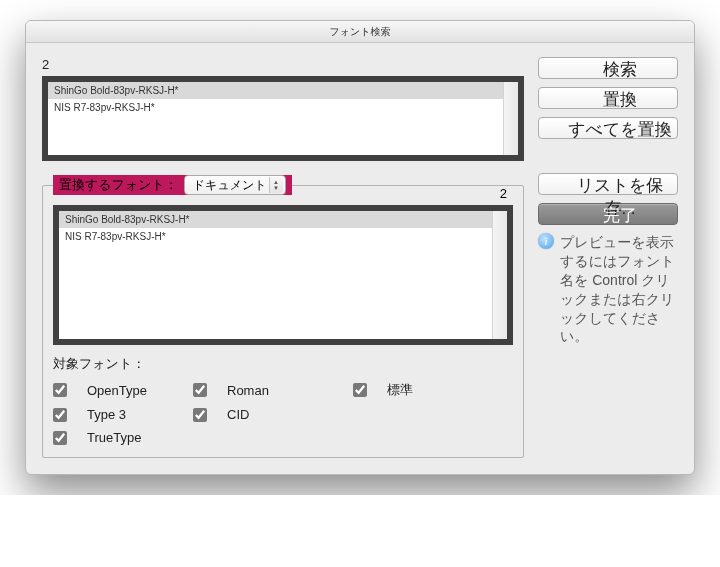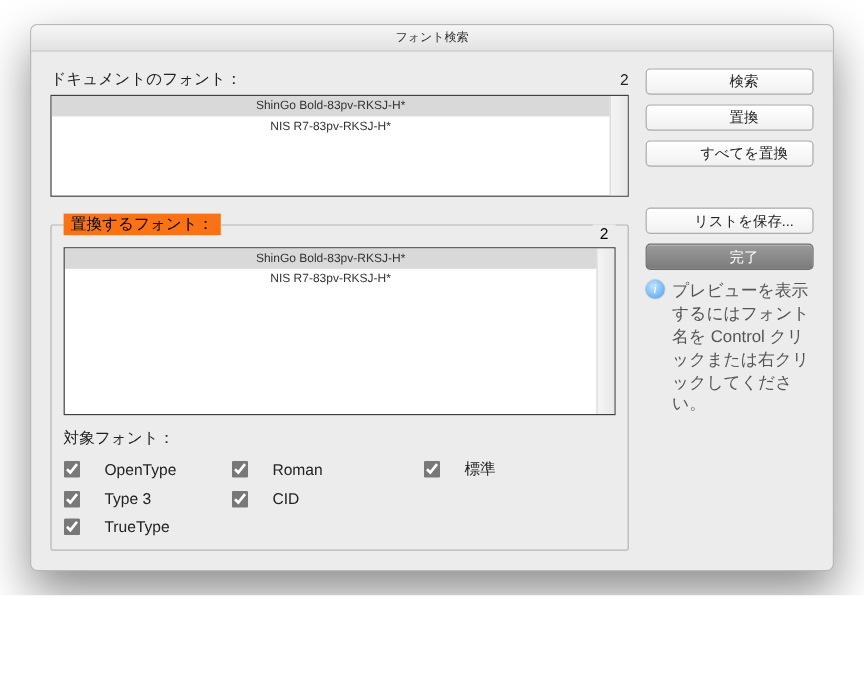--- a/index.html
+++ b/index.html
@@ -39,25 +39,24 @@
     .section-label-row {
       display: flex;
       align-items: center;
       justify-content: space-between;
       margin-bottom: 4px;
       font-size: 13px;
       color: #222;
     }
     .list-box {
       background: #fff;
-      border: 1px solid #404040;
+      border: 6px solid #404040;
       height: 85px;
       overflow: hidden;
       display: flex;
-      text-align: center;
     }
     .list-inner { flex: 1; }
     .list-scroll {
       width: 15px;
       background: linear-gradient(to right,#f4f4f4,#e8e8e8);
       border-left: 1px solid #d4d4d4;
     }
     .list-item {
       font-size: 10px;
       padding: 3px 6px;
@@ -71,21 +70,21 @@
       margin-top: 14px;
       padding: 10px 10px 12px 10px;
       position: relative;
     }
     fieldset.replace-group legend {
       padding: 0 6px;
       display: flex;
       align-items: center;
       gap: 6px;
       font-size: 13px;
-      background: #f97316;
+      background: #be185d;
     }
     .legend-right {
       position: absolute;
       top: -9px;
       right: 10px;
       background: #ececec;
       padding: 0 6px;
       font-size: 13px;
     }
     .select {
@@ -139,21 +138,21 @@
       width: 14px; height: 14px;
       accent-color: #787878;
     }
     .btn {
       display: block;
       width: 100%;
       height: 22px;
       background: linear-gradient(#ffffff,#f1f1f1);
       border: 1px solid #acacac;
       border-radius: 4px;
-      font-size: 12px;
+      font-size: 17px;
       margin-bottom: 8px;
       cursor: default;
       color: #222;
       box-shadow: 0 1px 0 rgba(255,255,255,0.8) inset;
       padding-left: 24px;
     }
     .btn.done {
       background: linear-gradient(#9a9a9a,#7b7b7b);
       color: #fff;
       border-color: #6a6a6a;
@@ -189,34 +188,37 @@
 
 <div class="window">
   <div class="titlebar">
     <span>フォント検索</span>
   </div>
   <div class="content">
 
     <div class="left-col">
 
       <div class="section-label-row">
-        <span>ドキュメントのフォント：</span>
         <span>2</span>
       </div>
       <div class="list-box">
         <div class="list-inner">
           <div class="list-item selected">ShinGo Bold-83pv-RKSJ-H*</div>
           <div class="list-item">NIS R7-83pv-RKSJ-H*</div>
         </div>
         <div class="list-scroll"></div>
       </div>
 
       <fieldset class="replace-group">
         <legend>
           <span>置換するフォント：</span>
+          <span class="select">
+            <span>ドキュメント</span>
+            <span class="arrows">▲<br>▼</span>
+          </span>
         </legend>
         <span class="legend-right">2</span>
 
         <div class="list-box tall">
           <div class="list-inner">
             <div class="list-item selected">ShinGo Bold-83pv-RKSJ-H*</div>
             <div class="list-item">NIS R7-83pv-RKSJ-H*</div>
           </div>
           <div class="list-scroll"></div>
         </div>

